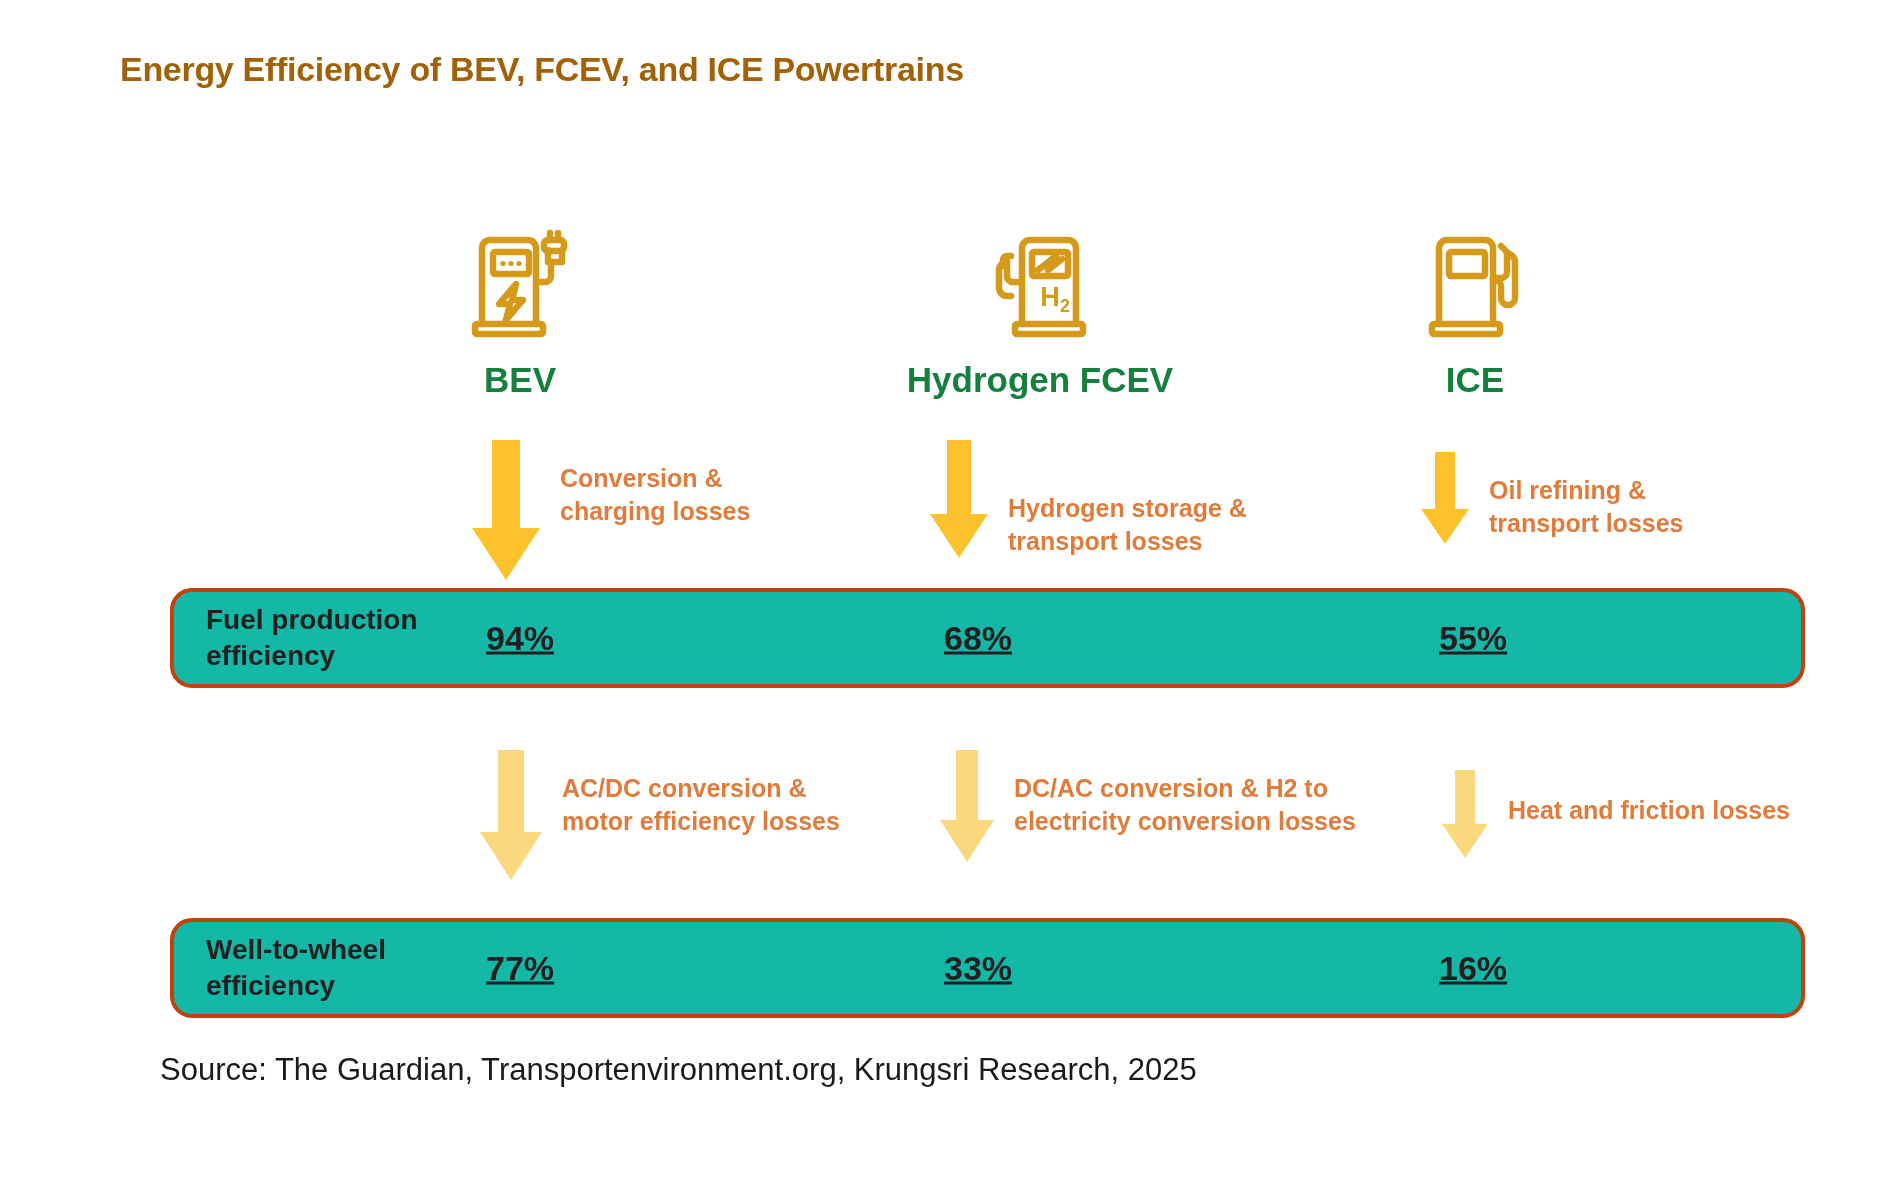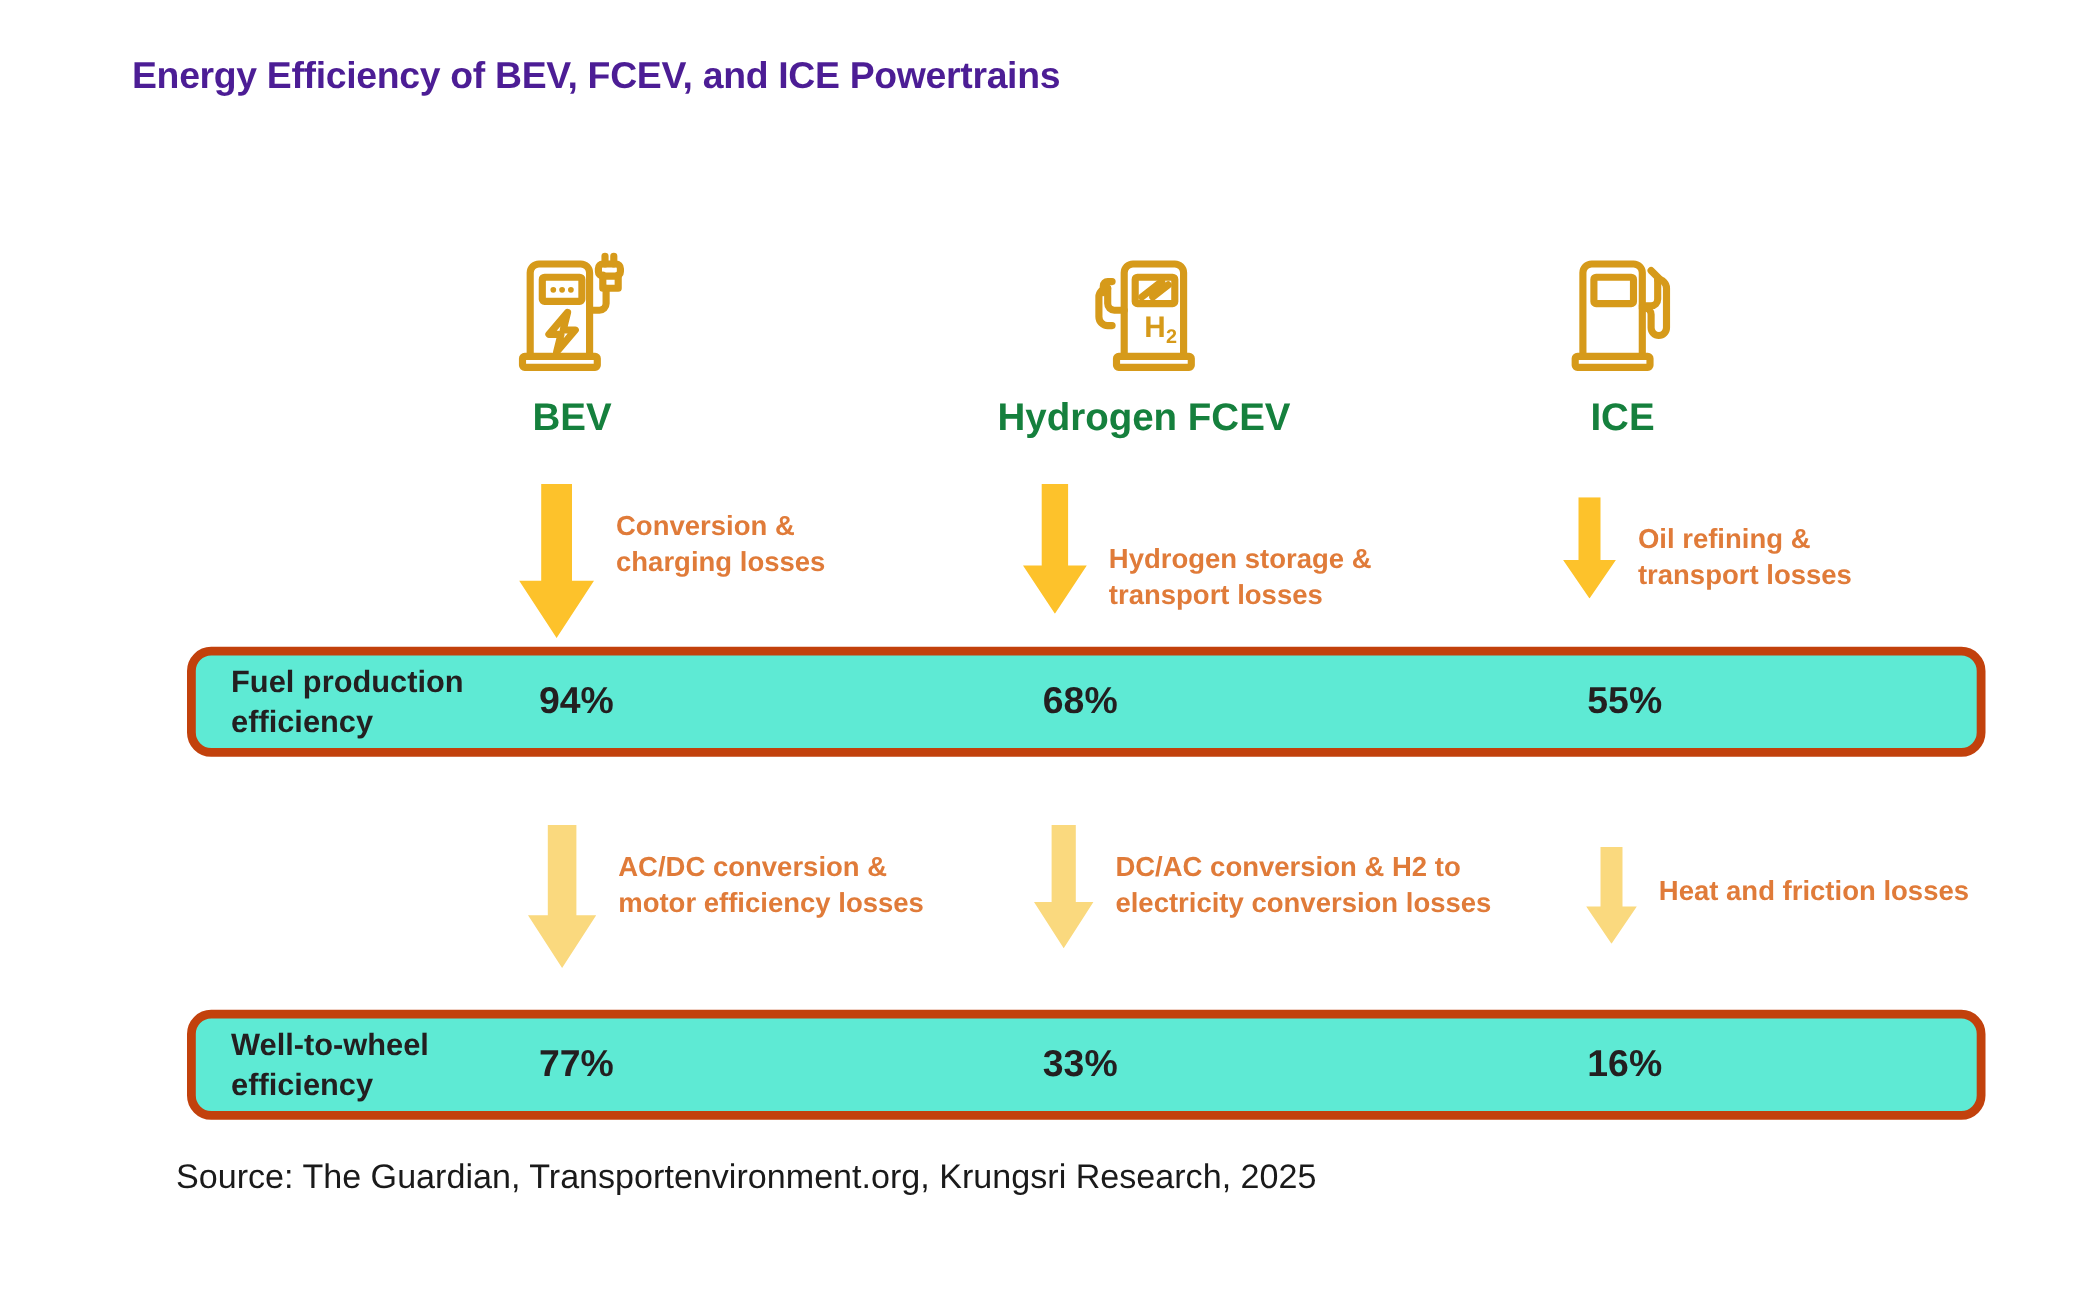--- a/index.html
+++ b/index.html
@@ -20,21 +20,21 @@
   }
 
   
   #chart-title {
     position: absolute;
     left: 120px;
     top: 50px;
     font-size: 34px;
     font-weight: bold;
     letter-spacing: -0.3px;
-    color: #4c1d95;
+    color: #a16207;
     white-space: nowrap;
   }
 
   
   .column-head {
     position: absolute;
     top: 228px;
     width: 300px;
     text-align: center;
   }
@@ -86,23 +86,23 @@
   #loss-bev-2  { left: 478px;  top: 750px; }
   #loss-fcev-2 { left: 938px;  top: 750px; justify-content: flex-end; }
   #loss-ice-2  { left: 1440px; top: 770px; }
 
   
   .result-bar {
     position: absolute;
     left: 170px;
     width: 1635px;
     height: 100px;
-    border: 8px solid #c2410c;
+    border: 4px solid #c2410c;
     border-radius: 22px;
-    background: #5eead4;
+    background: #14b8a6;
     box-sizing: border-box;
   }
   #bar-fuel-production { top: 588px; }
   #bar-well-to-wheel   { top: 918px; }
 
   .bar-label {
     position: absolute;
     left: 32px;
     top: 50%;
     transform: translateY(-50%);
@@ -112,20 +112,21 @@
     color: #231f20;
     white-space: pre-line;
   }
   .bar-value {
     position: absolute;
     top: 50%;
     transform: translateY(-50%);
     font-size: 34px;
     font-weight: bold;
     color: #231f20;
+    text-decoration: underline;
   }
   .v-bev  { left: 312px; }
   .v-fcev { left: 770px; }
   .v-ice  { left: 1265px; }
 
   
   #source-note {
     position: absolute;
     left: 160px;
     top: 1052px;

